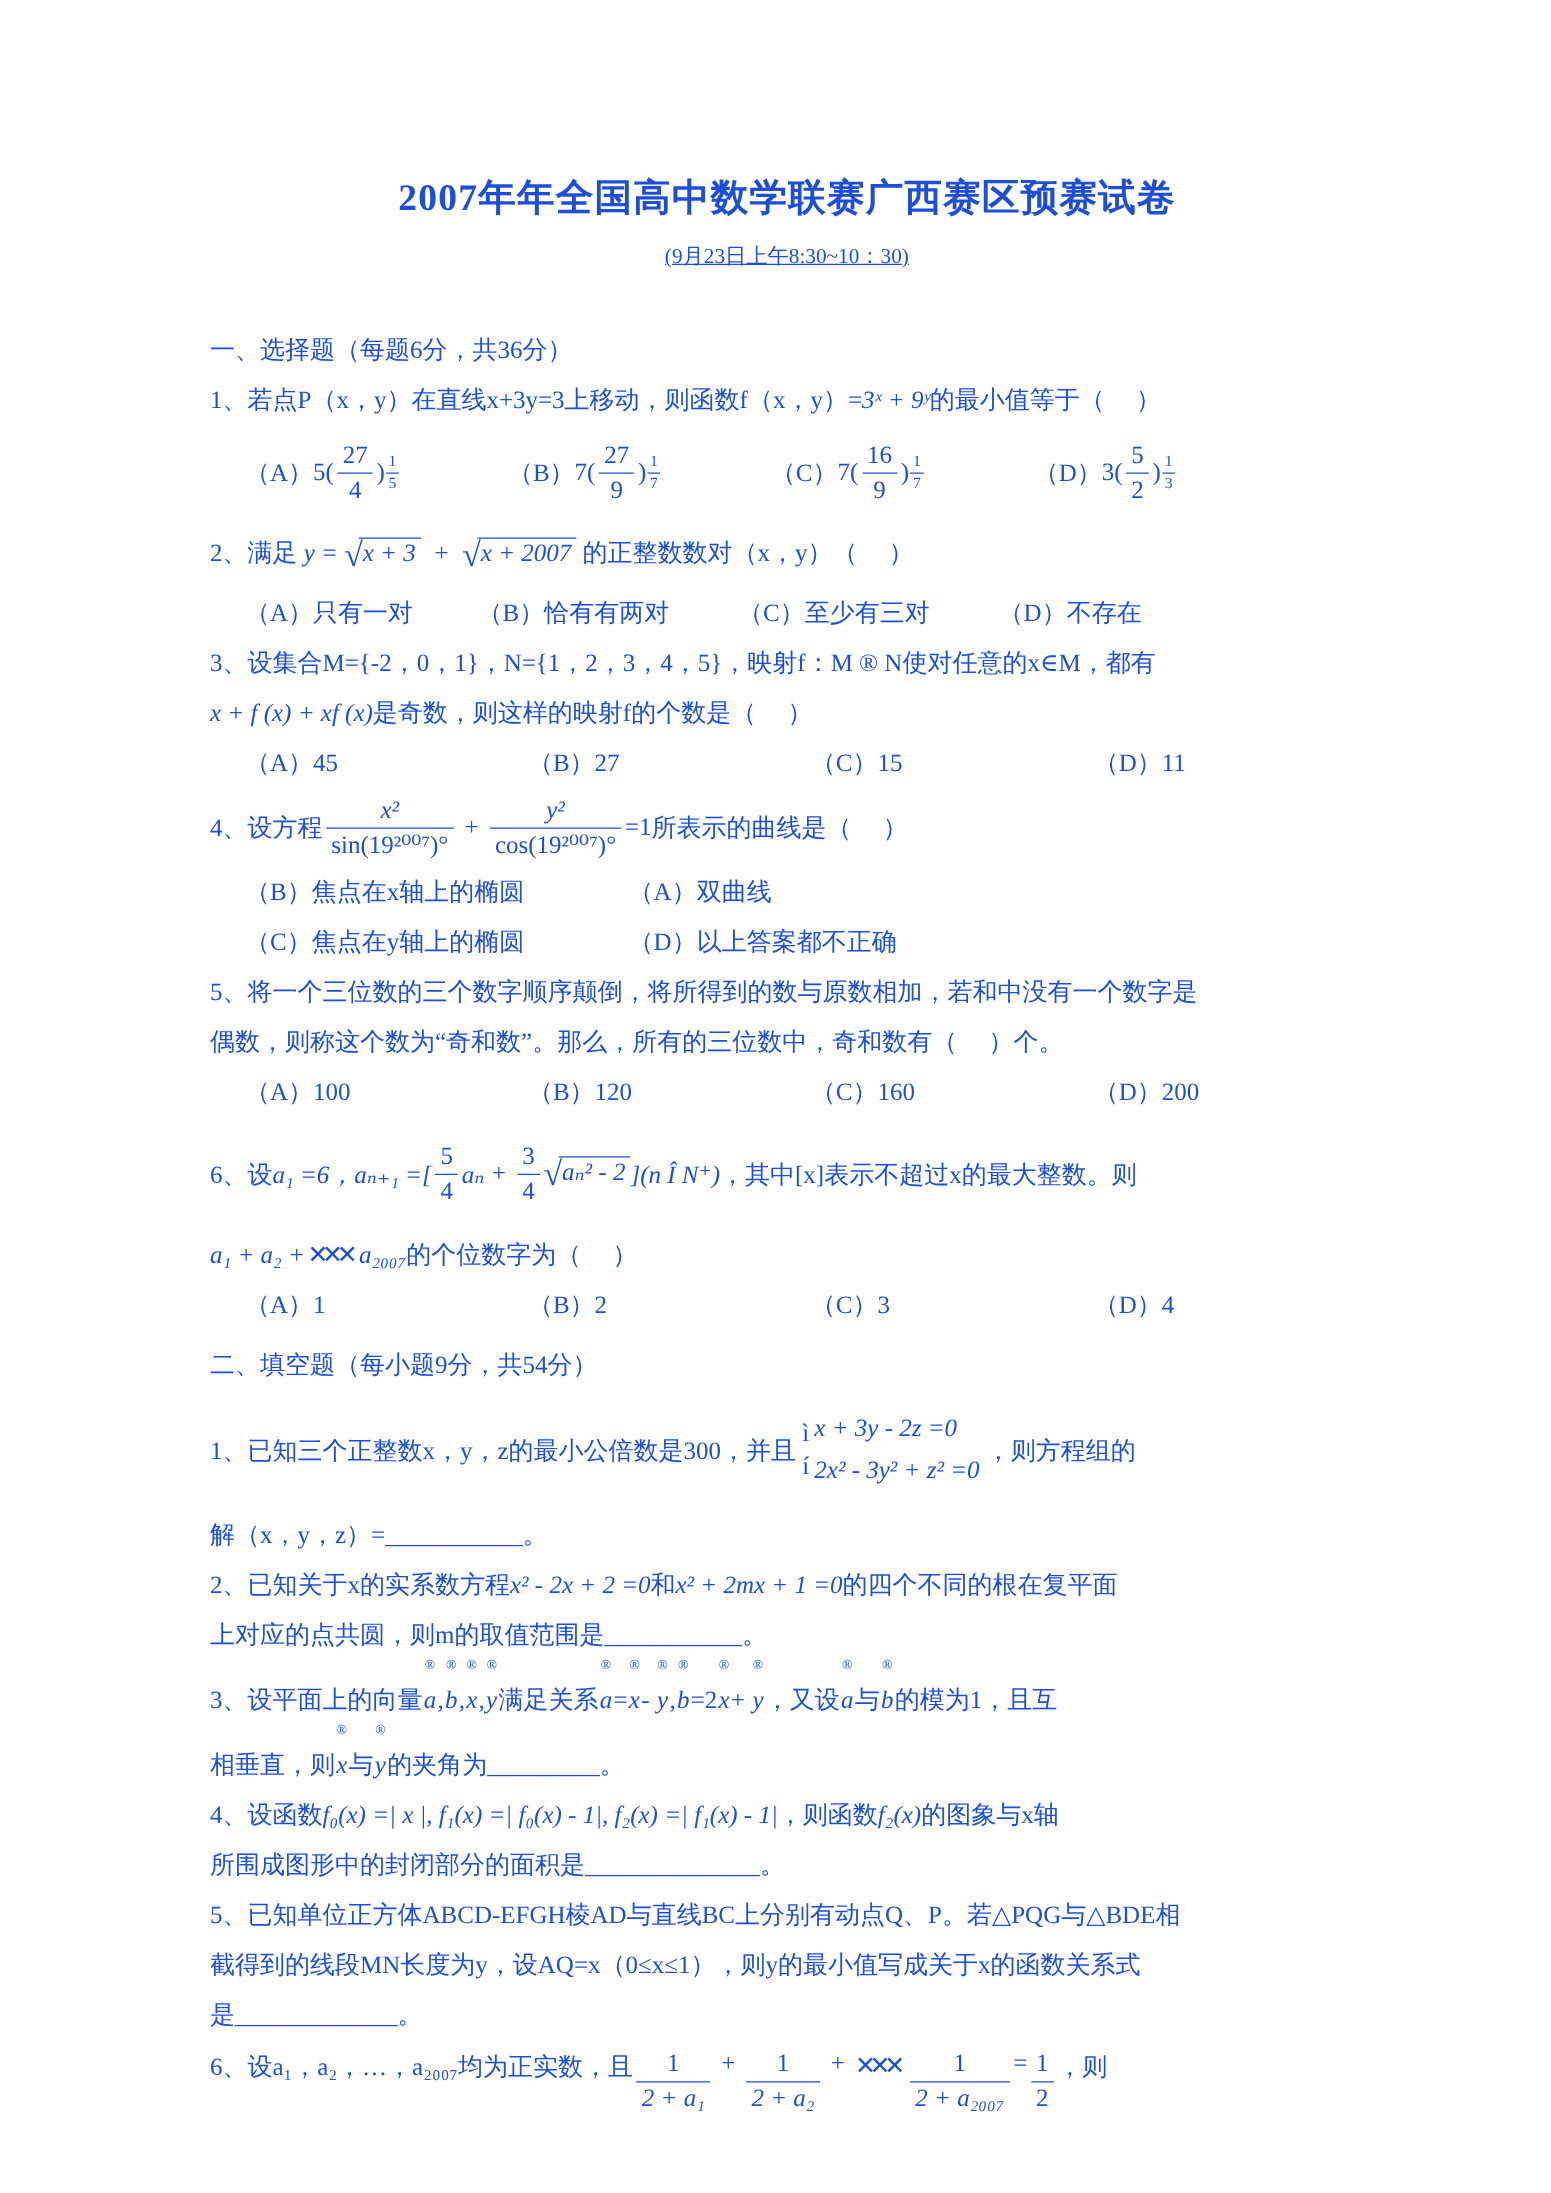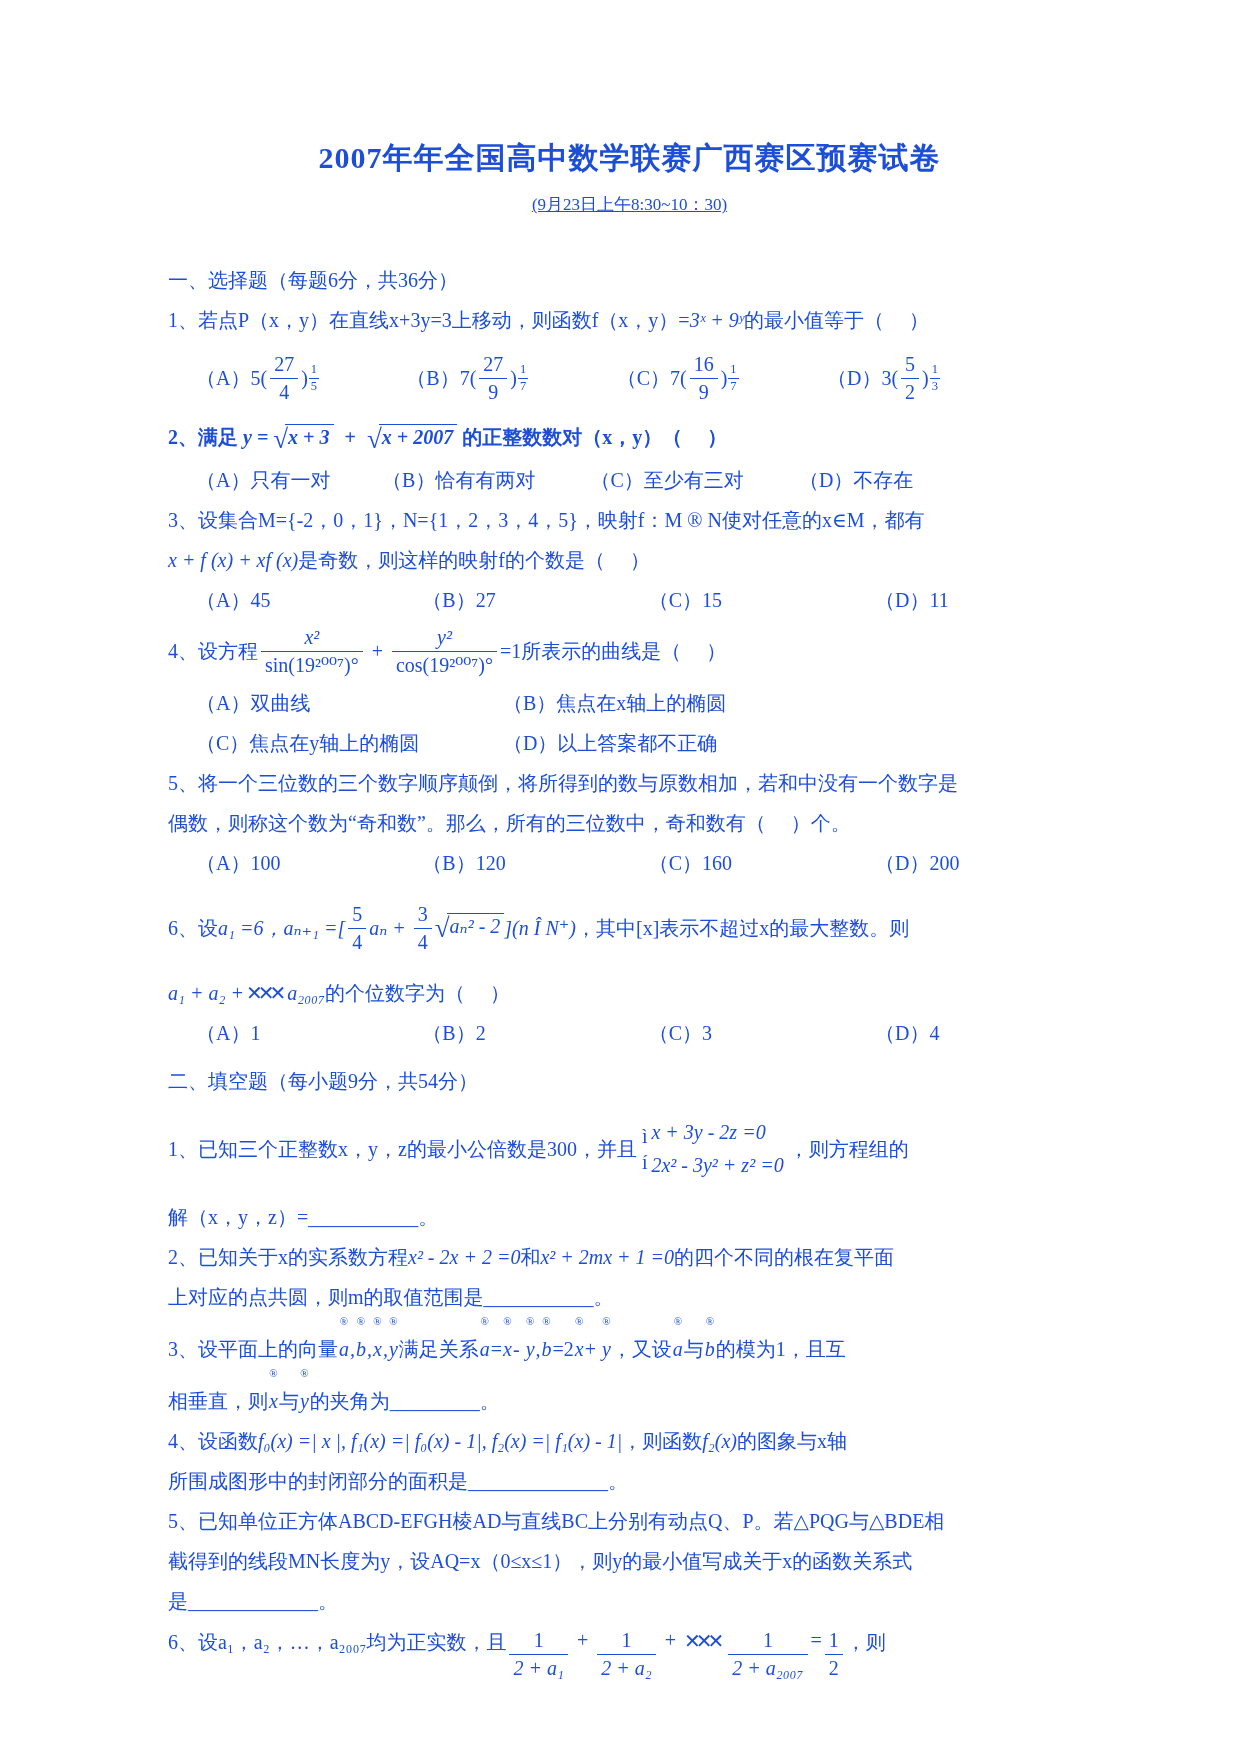--- a/index.html
+++ b/index.html
@@ -129,21 +129,21 @@
           <span class="mr">)</span>
           <span class="expfrac">
             <span class="fn">1</span>
             <span class="fd">3</span>
           </span>
         </span>
     </div>
   </div>
 
   <div>
-    <div class="line" style="line-height:42px;font-weight:bold;">
+    <div class="line" style="line-height:54px;">
       <span>2、满足</span>
       <span class="mi">y =</span>
       <span class="sqrt"><span class="rs">√</span><span class="rb mi">x + 3</span></span>
       <span class="op">+</span>
       <span class="sqrt"><span class="rs">√</span><span class="rb mi">x + 2007</span></span>
       <span>的正整数数对（x，y）（&nbsp;&nbsp;&nbsp;&nbsp;&nbsp;）</span>
     </div>
     <div class="optrow q2row">
       <span class="opt"><span>（A）</span><span>只有一对</span></span>
       <span class="opt"><span>（B）</span><span>恰有有两对</span></span>
@@ -174,22 +174,22 @@
         </span>
       <span class="op">+</span>
       <span class="frac">
           <span class="fn mi">y²</span>
           <span class="fd mr">cos(19²⁰⁰⁷)°</span>
         </span>
       <span>=1</span>
       <span>所表示的曲线是（&nbsp;&nbsp;&nbsp;&nbsp;&nbsp;）</span>
     </div>
     <div class="optrow cols2">
+      <span class="opt"><span>（B）</span><span>焦点在x轴上的椭圆</span></span>
       <span class="opt"><span>（A）</span><span>双曲线</span></span>
-      <span class="opt"><span>（B）</span><span>焦点在x轴上的椭圆</span></span>
     </div>
     <div class="optrow cols2">
       <span class="opt"><span>（C）</span><span>焦点在y轴上的椭圆</span></span>
       <span class="opt"><span>（D）</span><span>以上答案都不正确</span></span>
     </div>
   </div>
 
   <div>
     <div class="line"><span>5、将一个三位数的三个数字顺序颠倒，将所得到的数与原数相加，若和中没有一个数字是</span></div>
     <div class="line"><span>偶数，则称这个数为“奇和数”。那么，所有的三位数中，奇和数有（&nbsp;&nbsp;&nbsp;&nbsp;&nbsp;）个。</span></div>

